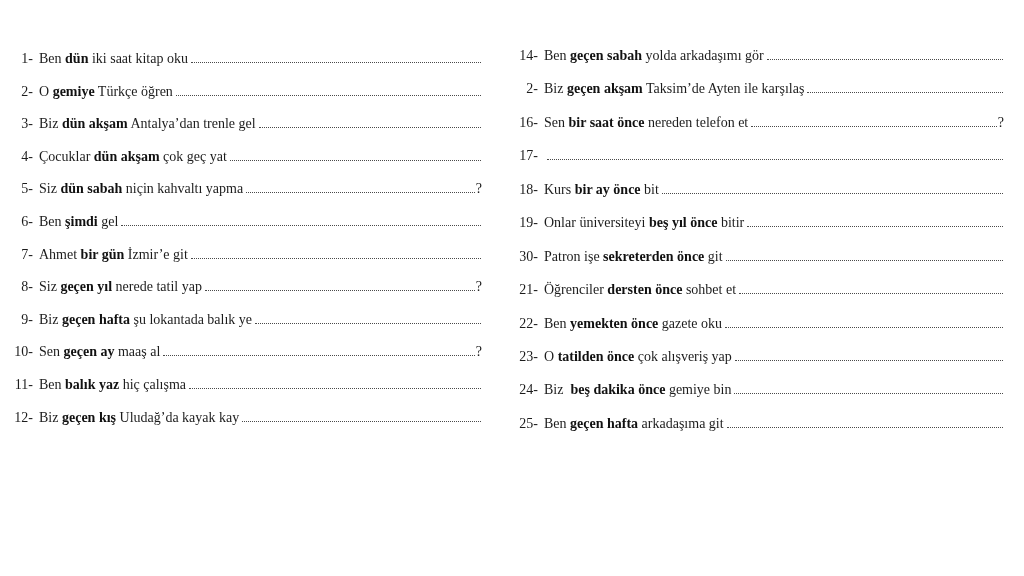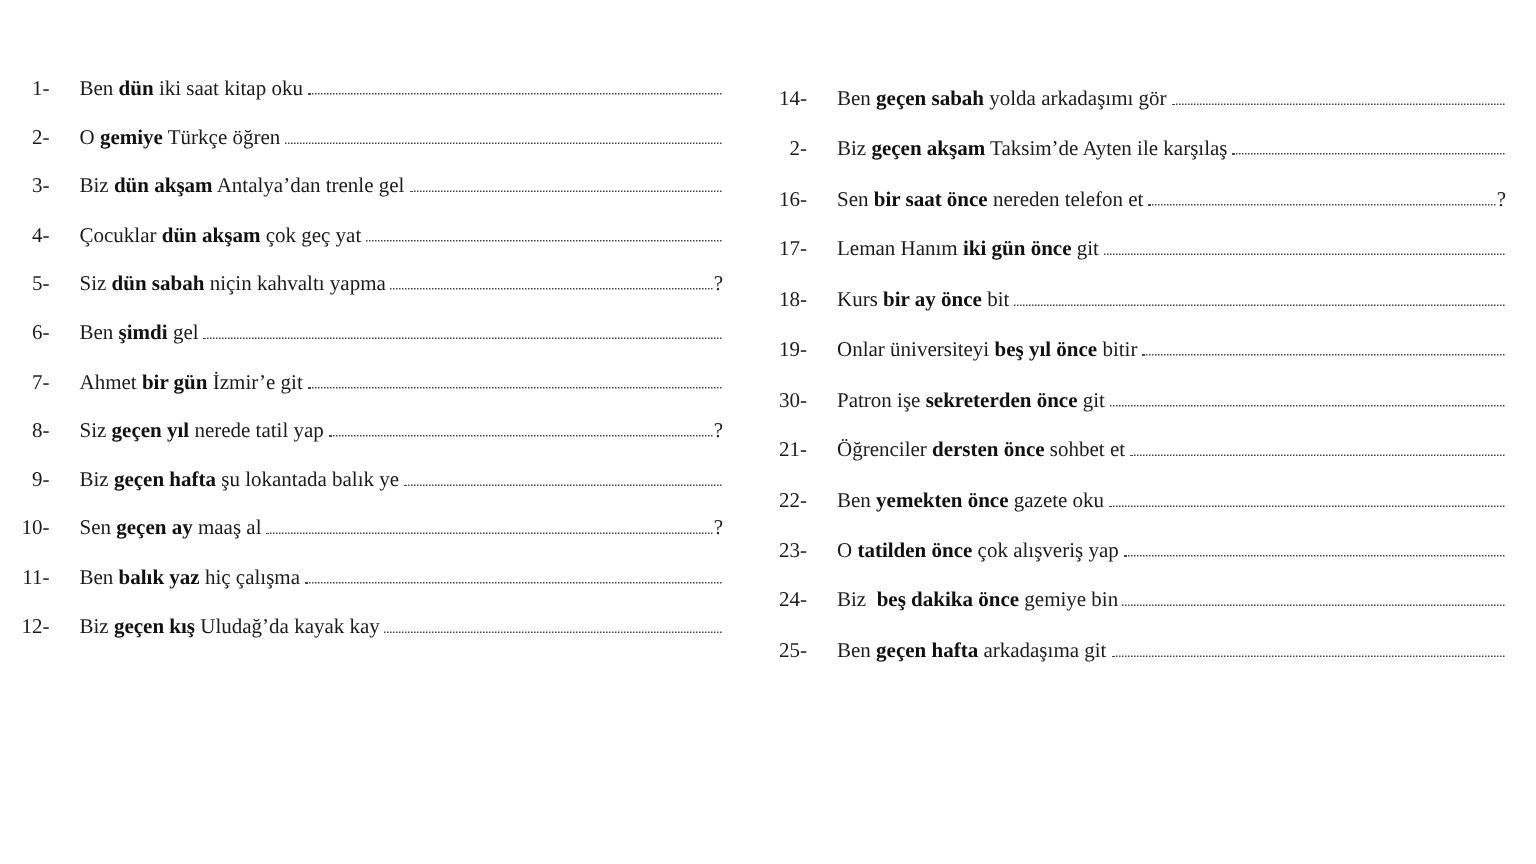--- a/index.html
+++ b/index.html
@@ -25,21 +25,21 @@
     display: flex;
     flex-direction: column;
   }
   .col-left {
     left: 6px;
     top: 49px;
     width: 476px;
   }
   .col-right {
     left: 511px;
-    top: 56px;
+    top: 46px;
     width: 493px;
   }
   .row {
     display: flex;
     align-items: baseline;
     height: 32.6px;
     font-size: 14px;
     line-height: 1.15;
   }
   .col-right .row {
@@ -47,21 +47,20 @@
   }
   .num {
     flex: none;
     width: 27px;
     text-align: right;
     padding-right: 6px;
   }
   .text {
     flex: none;
     white-space: pre;
-    margin-left: 14px;
   }
   .text b {
     font-weight: bold;
     color: #111111;
   }
   .dots {
     flex: 1 1 auto;
     min-width: 8px;
     height: 13px;
     margin-left: 3px;
@@ -164,21 +163,20 @@
         <span class="q"></span>
       </div>
       <div class="row">
         <span class="num">16-</span>
         <span class="text"><span>Sen </span><b>bir saat önce</b><span> nereden telefon et</span></span>
         <span class="dots"></span>
         <span class="q">?</span>
       </div>
       <div class="row">
         <span class="num">17-</span>
-        <span class="text"><span>Leman Hanım </span><b>iki gün önce</b><span> git</span></span>
         <span class="dots"></span>
         <span class="q"></span>
       </div>
       <div class="row">
         <span class="num">18-</span>
         <span class="text"><span>Kurs </span><b>bir ay önce</b><span> bit</span></span>
         <span class="dots"></span>
         <span class="q"></span>
       </div>
       <div class="row">

